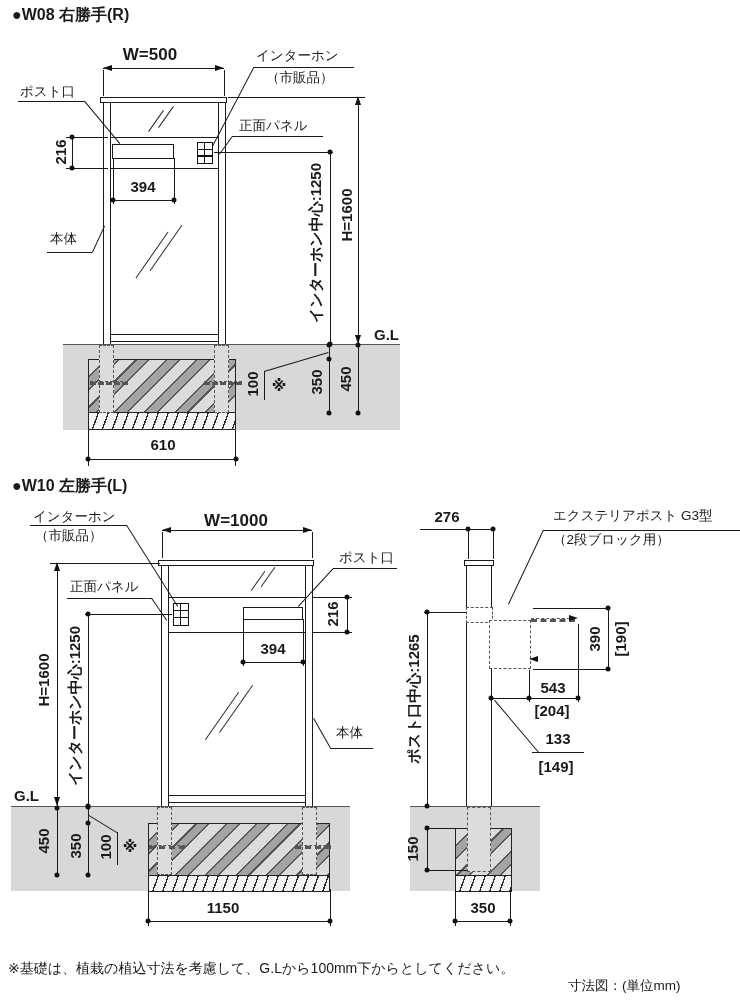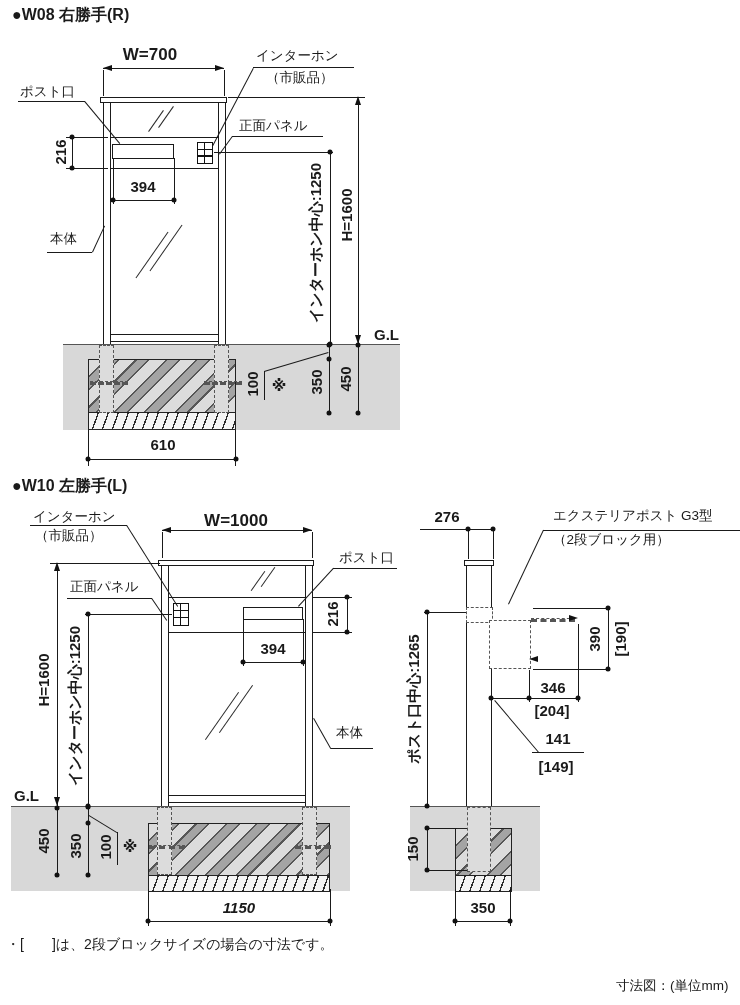--- a/index.html
+++ b/index.html
@@ -63,21 +63,21 @@
   <div class="hl" style="left:110px;top:168px;width:108px;"></div>
   <div class="hl" style="left:110px;top:334px;width:108px;"></div>
   <div class="hl" style="left:110px;top:341px;width:108px;"></div>
   <div class="box" style="left:112px;top:144px;width:60px;height:13px;"></div>
   <div class="grid" style="left:197px;top:142px;width:14px;height:20px;"></div>
   <div class="slash" style="left:156px;top:121px;height:26px;transform:translate(-50%,-50%) rotate(35deg);"></div>
   <div class="slash" style="left:166px;top:117px;height:26px;transform:translate(-50%,-50%) rotate(35deg);"></div>
   <div class="slash" style="left:152px;top:255px;height:56px;transform:translate(-50%,-50%) rotate(35deg);"></div>
   <div class="slash" style="left:166px;top:248px;height:56px;transform:translate(-50%,-50%) rotate(35deg);"></div>
 
-  <span class="t big ctr" style="left:150px;top:55px;">W=700</span>
+  <span class="t big ctr" style="left:150px;top:55px;">W=500</span>
   <div class="hl" style="left:103px;top:68px;width:121px;"></div>
   <div class="aw l" style="left:103px;top:68px;"></div>
   <div class="aw r" style="left:224px;top:68px;"></div>
   <div class="vl" style="left:103px;top:70px;height:26px;"></div>
   <div class="vl" style="left:224px;top:70px;height:26px;"></div>
 
   <span class="t lbl" style="left:20px;top:84px;">ポスト口</span>
   <div class="hl" style="left:18px;top:101px;width:67px;"></div>
   <div class="ldr" style="left:85px;top:101px;width:55px;transform:rotate(50.2deg);"></div>
 
@@ -228,21 +228,21 @@
   <span class="t dim rot" style="left:76px;top:846px;">350</span>
   <div class="vl" style="left:88px;top:807px;height:68px;"></div>
   <div class="dot" style="left:88px;top:807px;"></div>
   <div class="dot" style="left:88px;top:823px;"></div>
   <div class="dot" style="left:88px;top:875px;"></div>
   <span class="t dim rot" style="left:106px;top:847px;">100</span>
   <span class="t dim ctr" style="left:130px;top:847px;">※</span>
   <div class="ldr" style="left:89px;top:815px;width:33px;transform:rotate(31.3deg);"></div>
   <div class="vl" style="left:117px;top:832px;height:33px;"></div>
 
-  <span class="t dim ctr" style="left:239px;top:908px;font-style:italic;">1150</span>
+  <span class="t dim ctr" style="left:223px;top:908px;">1150</span>
   <div class="vl" style="left:148px;top:889px;height:37px;"></div>
   <div class="vl" style="left:330px;top:889px;height:37px;"></div>
   <div class="hl" style="left:148px;top:921px;width:182px;"></div>
   <div class="dot" style="left:148px;top:921px;"></div>
   <div class="dot" style="left:330px;top:921px;"></div>
 
   <div class="ground" style="left:410px;top:806px;width:130px;height:84px;"></div>
   <div class="fnd" style="left:455px;top:828px;width:55px;height:47px;"></div>
   <div class="grv" style="left:455px;top:875px;width:55px;height:15px;"></div>
   <div class="dbox" style="left:467px;top:807px;width:22px;height:63px;background:#dcdcdc;"></div>
@@ -270,29 +270,29 @@
   <div class="aw l" style="left:529px;top:659px;"></div>
 
   <span class="t dim rot" style="left:595px;top:639px;">390</span>
   <span class="t dim rot" style="left:621px;top:639px;">[190]</span>
   <div class="hl" style="left:533px;top:608px;width:76px;"></div>
   <div class="hl" style="left:533px;top:669px;width:76px;"></div>
   <div class="vl" style="left:608px;top:608px;height:61px;"></div>
   <div class="dot" style="left:608px;top:608px;"></div>
   <div class="dot" style="left:608px;top:669px;"></div>
 
-  <span class="t dim ctr" style="left:553px;top:688px;">346</span>
+  <span class="t dim ctr" style="left:553px;top:688px;">543</span>
   <span class="t dim ctr" style="left:552px;top:711px;">[204]</span>
   <div class="vl" style="left:529px;top:670px;height:32px;"></div>
   <div class="vl" style="left:578px;top:624px;height:78px;"></div>
   <div class="hl" style="left:491px;top:698px;width:87px;"></div>
   <div class="dot" style="left:491px;top:698px;"></div>
   <div class="dot" style="left:529px;top:698px;"></div>
   <div class="dot" style="left:578px;top:698px;"></div>
-  <span class="t dim ctr" style="left:558px;top:739px;">141</span>
+  <span class="t dim ctr" style="left:558px;top:739px;">133</span>
   <span class="t dim ctr" style="left:556px;top:767px;">[149]</span>
   <div class="ldr" style="left:495px;top:700px;width:68px;transform:rotate(49.8deg);"></div>
   <div class="hl" style="left:532px;top:752px;width:52px;"></div>
 
   <span class="t dim rot" style="left:414px;top:699px;">ポスト口中心:1265</span>
   <div class="hl" style="left:424px;top:612px;width:42px;"></div>
   <div class="vl" style="left:427px;top:612px;height:194px;"></div>
   <div class="dot" style="left:427px;top:612px;"></div>
   <div class="dot" style="left:427px;top:806px;"></div>
 
@@ -303,16 +303,16 @@
   <div class="dot" style="left:427px;top:828px;"></div>
   <div class="dot" style="left:427px;top:870px;"></div>
 
   <span class="t dim ctr" style="left:483px;top:908px;">350</span>
   <div class="vl" style="left:455px;top:889px;height:37px;"></div>
   <div class="vl" style="left:510px;top:889px;height:37px;"></div>
   <div class="hl" style="left:455px;top:921px;width:57px;"></div>
   <div class="dot" style="left:455px;top:921px;"></div>
   <div class="dot" style="left:510px;top:921px;"></div>
 
-  <span class="t note" style="left:6px;top:936px;">・[　　]は、2段ブロックサイズの場合の寸法です。</span>
-  <span class="t cap" style="left:616px;top:978px;">寸法図：(単位mm)</span>
+  <span class="t note" style="left:8px;top:960px;">※基礎は、植栽の植込寸法を考慮して、G.Lから100mm下からとしてください。</span>
+  <span class="t cap" style="left:568px;top:978px;">寸法図：(単位mm)</span>
 
 </div>
 
 </body></html>

